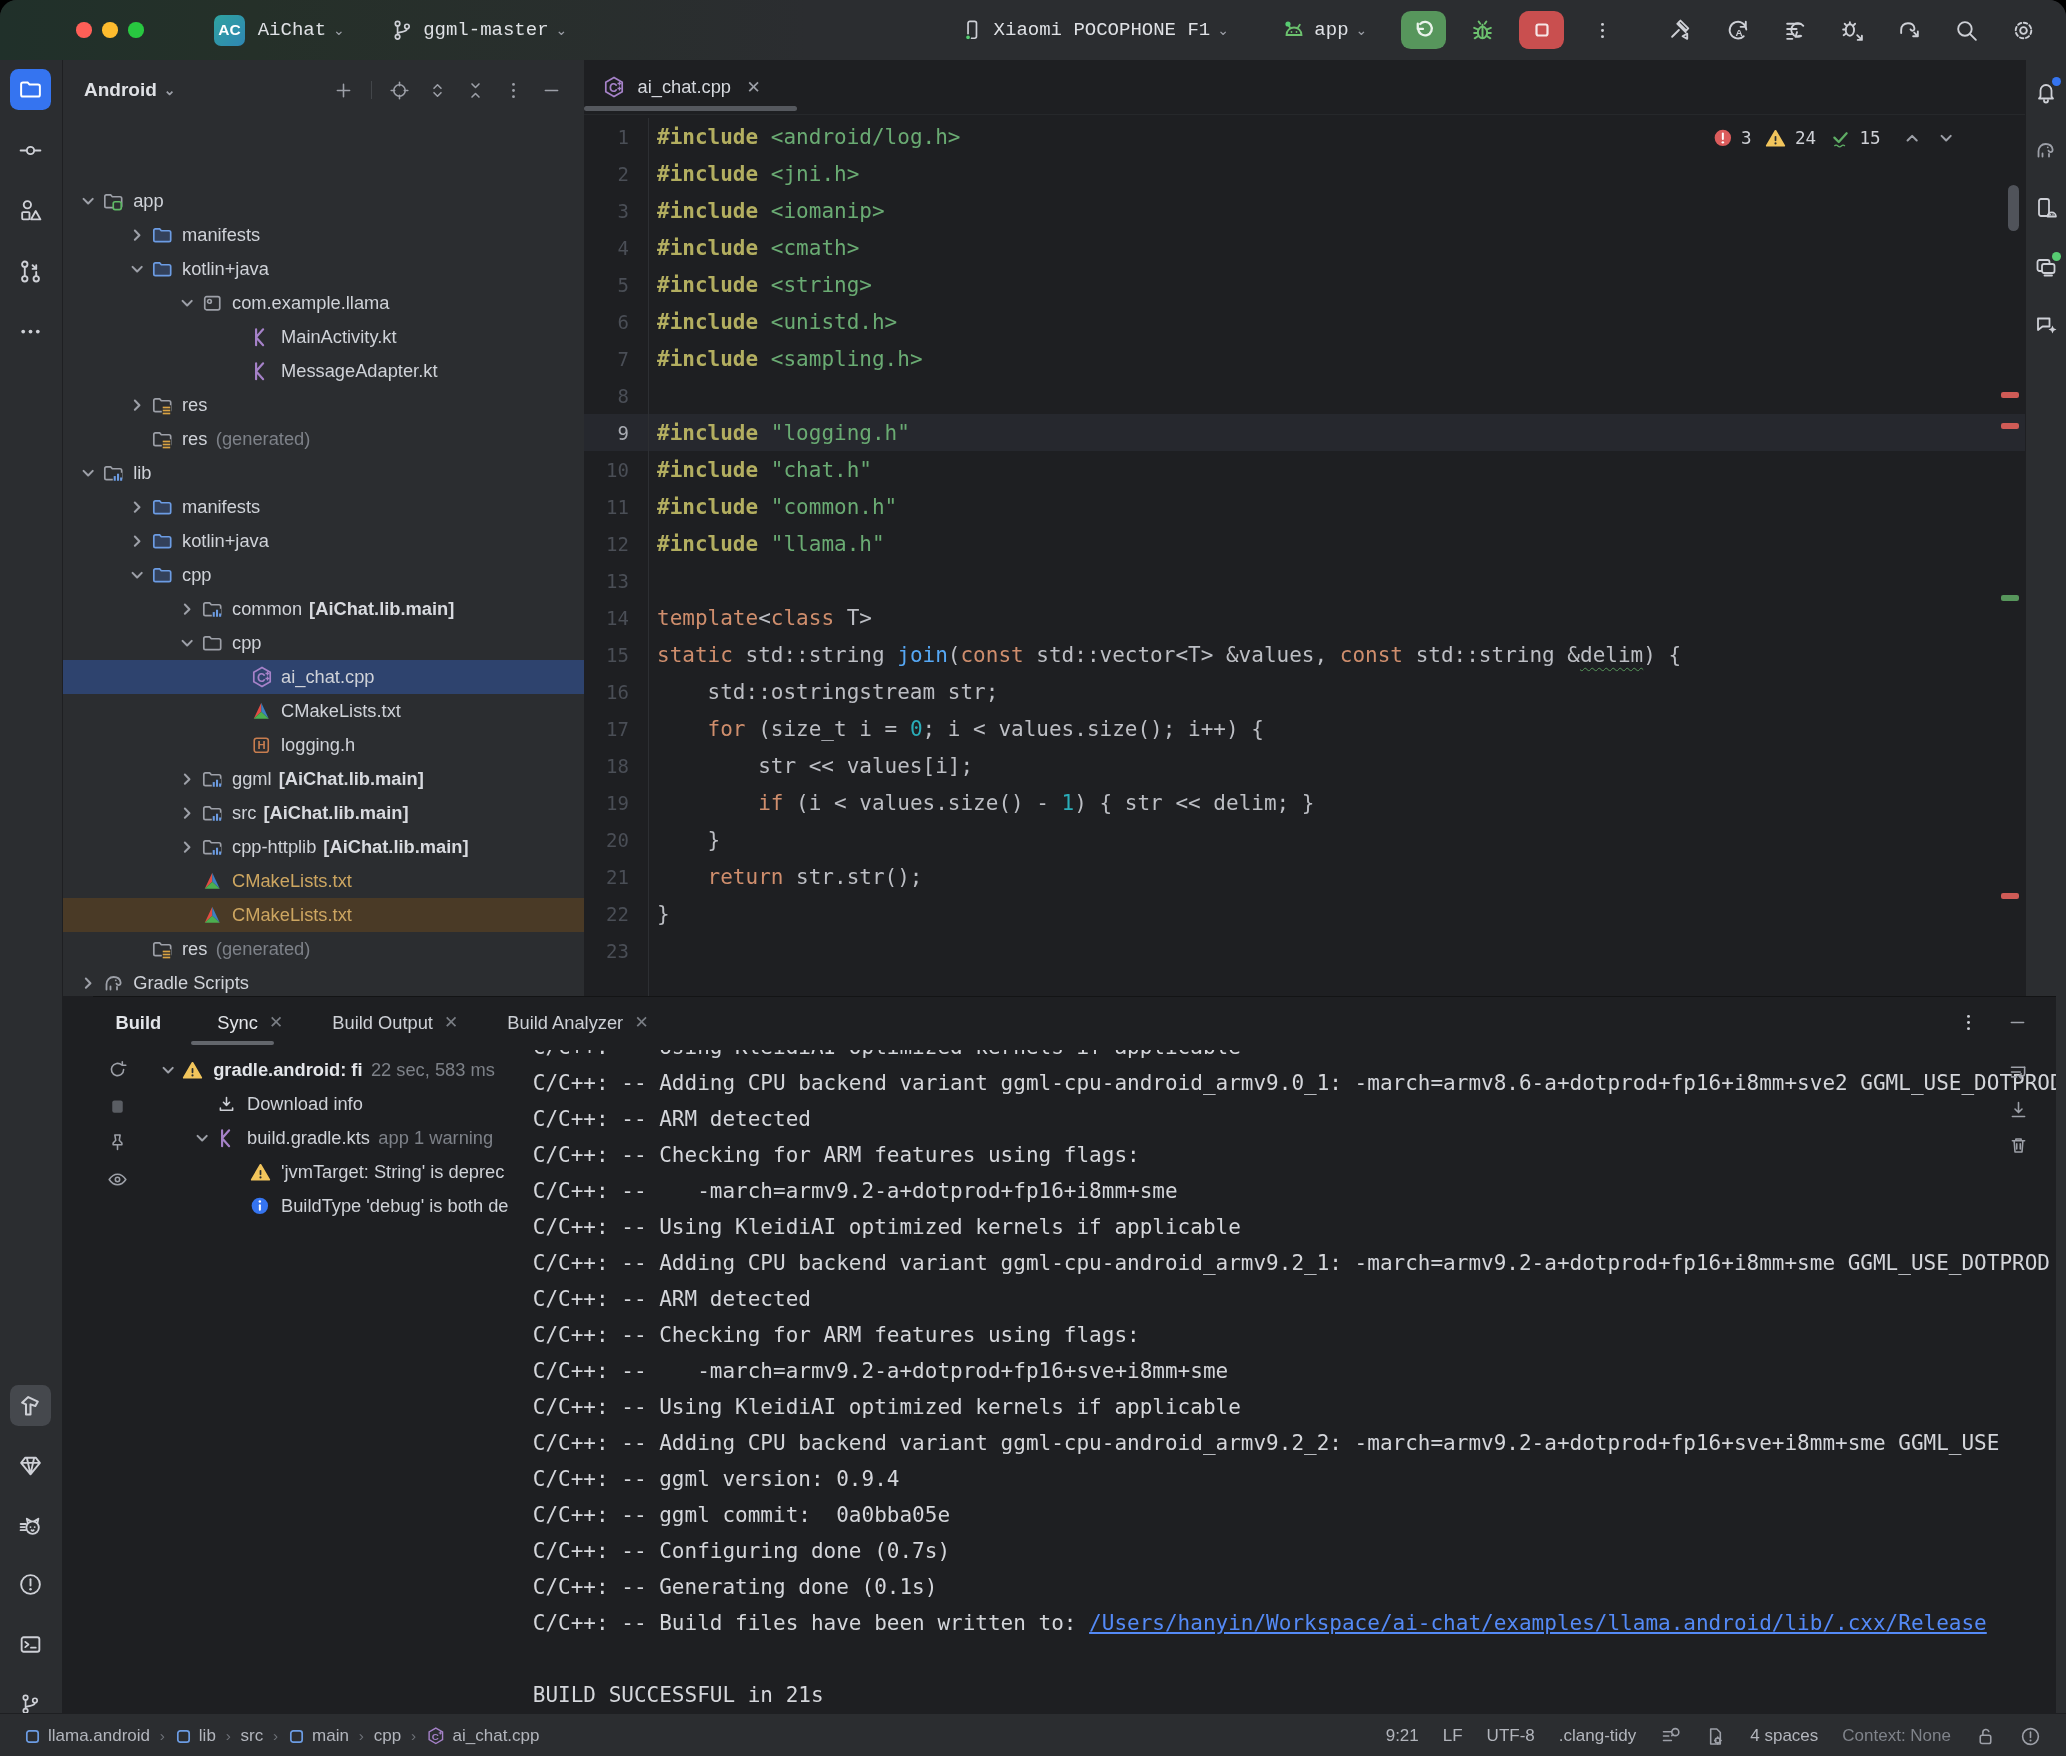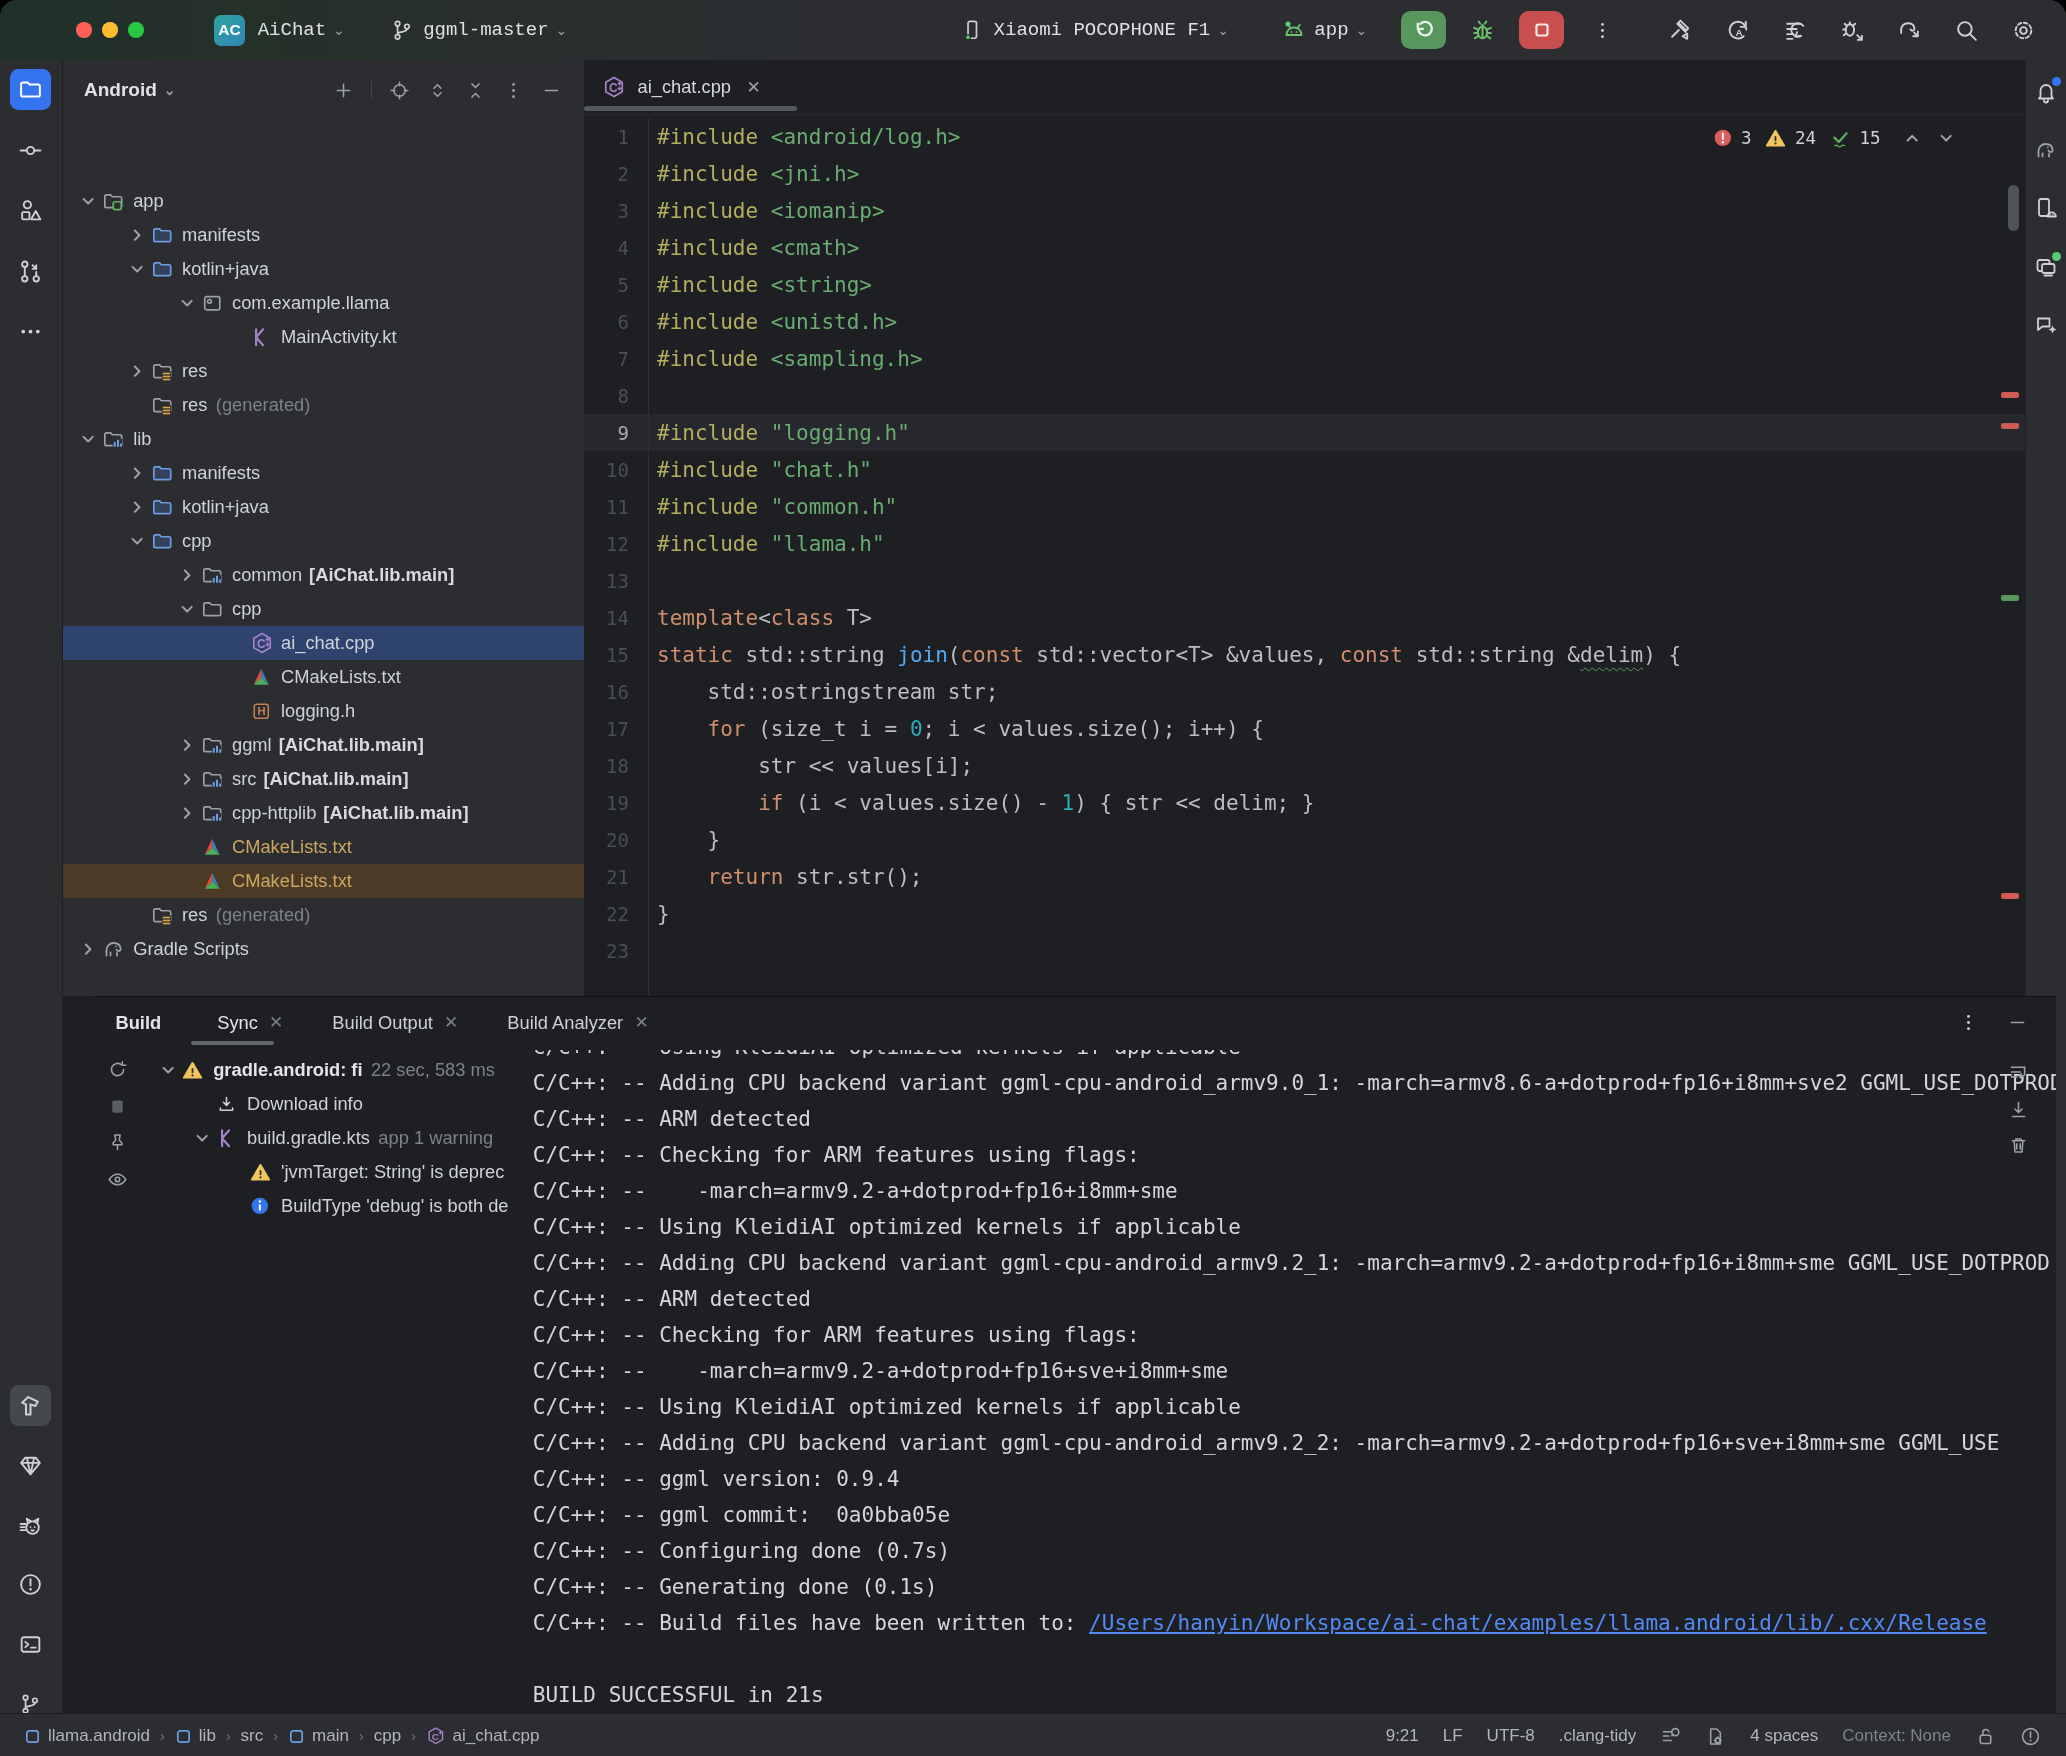--- a/index.html
+++ b/index.html
@@ -41,21 +41,21 @@
   
   .editor{position:absolute;left:584px;top:60px;width:1441px;height:936px;background:#1E1F22;}
   .tabbar{height:54px;display:flex;align-items:center;padding-left:18.3px;color:#D5D8DE;font-size:18.3px;border-bottom:0.7px solid #26282B;}
   .tab-underline{position:absolute;left:0;top:46px;width:213px;height:4.9px;border-radius:2.8px;background:#55585E;}
   .codearea{position:absolute;left:0;top:58px;width:1441px;height:879px;font-family:"DejaVu Sans Mono","Liberation Mono",monospace;font-size:21px;}
   .cline{height:37px;display:flex;align-items:center;white-space:pre;}
   .cline.cur{background:#26282E;}
   .gut{width:45px;flex:none;text-align:right;color:#4A4E56;font-size:19px;}
   .codetxt{padding-left:28px;}
   .cur .gut{color:#A8ABB2;}
-  .tok-dir{color:#B3AE60;} .tok-str{color:#6AAB73;} .tok-kw{color:#CF8E6D;} .tok-fn{color:#56A8F5;}
+  .tok-dir{color:#B3AE60;font-weight:bold;} .tok-str{color:#6AAB73;} .tok-kw{color:#CF8E6D;} .tok-fn{color:#56A8F5;}
   .tok-num{color:#2AACB8;} .tok-pl{color:#BCBEC4;}
   .tok-typo{color:#BCBEC4;text-decoration:underline wavy #57965C 1.4px;text-underline-offset:4.9px;}
   .gutline{position:absolute;left:64px;top:0;width:0.7px;height:879px;background:#2D2F33;}
   .inspections{position:absolute;right:70px;top:9.8px;display:flex;align-items:center;gap:8.4px;color:#CED0D6;font-size:17.6px;}
   .stripe-mark{position:absolute;width:18.3px;height:5.6px;border-radius:2.1px;left:1417px;}
   .vthumb{position:absolute;left:1424px;top:67px;width:11.2px;height:46px;border-radius:5.6px;background:#50535A;}
   
   .build-panel{position:absolute;left:49px;top:996px;width:1963px;height:717px;background:#1E1F22;border-top:1.4px solid #131415;margin-left:44px;}
   .bheader{height:51px;display:flex;align-items:center;padding-left:22.5px;font-size:18.3px;color:#BCBEC4;}
   .btitle{font-weight:700;color:#E3E5E9;margin-right:56px;}
@@ -462,20 +462,29 @@
         </div>
         <div class="trow" style="padding-left: 159px;">
           <span class="tchev"></span>
           <span class="ticon">
             <svg width="22.5" height="22.5" viewBox="0 0 24 24">
               <path d="M6.5 3.5v17M6.5 12l7.5-8.5M6.5 12l7.5 8.5" fill="none" stroke="#A682C9" stroke-width="2.3" stroke-linecap="round"></path>
             </svg>
           </span>
           <span class="tlabel">MainActivity.kt</span>
         </div>
+        <div class="trow" style="padding-left: 159px;">
+          <span class="tchev"></span>
+          <span class="ticon">
+            <svg width="22.5" height="22.5" viewBox="0 0 24 24">
+              <path d="M6.5 3.5v17M6.5 12l7.5-8.5M6.5 12l7.5 8.5" fill="none" stroke="#A682C9" stroke-width="2.3" stroke-linecap="round"></path>
+            </svg>
+          </span>
+          <span class="tlabel">MessageAdapter.kt</span>
+        </div>
         <div class="trow" style="padding-left: 60px;">
           <span class="tchev">
             <svg width="18.3" height="18.3" viewBox="0 0 16 16">
               <path d="M6 4l4 4-4 4" fill="none" stroke="#9DA0A8" stroke-width="1.8" stroke-linecap="round" stroke-linejoin="round"></path>
             </svg>
           </span>
           <span class="ticon">
             <svg width="22.5" height="22.5" viewBox="0 0 24 24">
               <path d="M3 7c0-1 .8-1.8 1.8-1.8h4.4L11 7.2h8.2c1 0 1.8.8 1.8 1.8V17c0 1-.8 1.8-1.8 1.8H4.8C3.8 18.8 3 18 3 17V7z" fill="none" stroke="#9DA0A8" stroke-width="1.8" stroke-linecap="round" stroke-linejoin="round"></path>
               <rect x="11.5" y="12" width="10" height="9.5" fill="#2B2D30"></rect>

